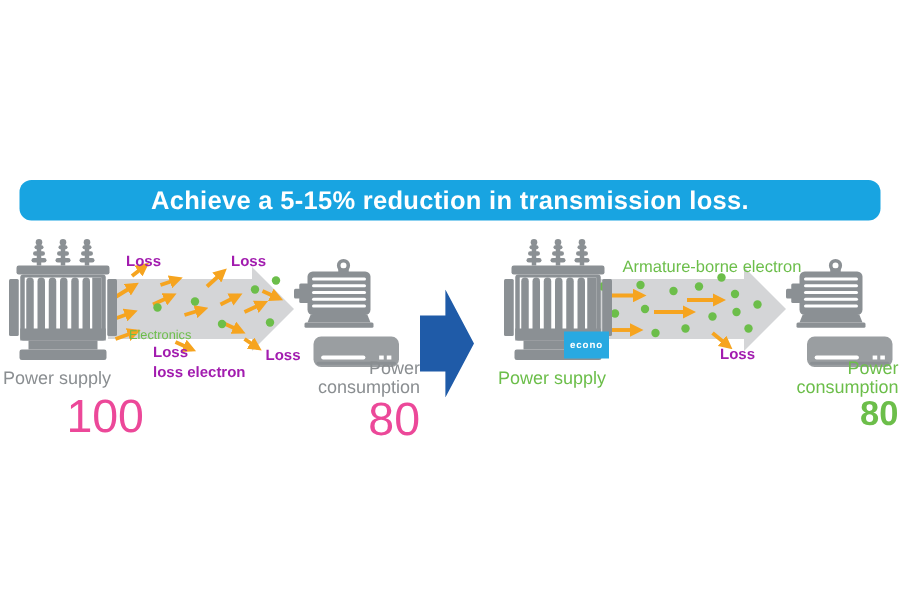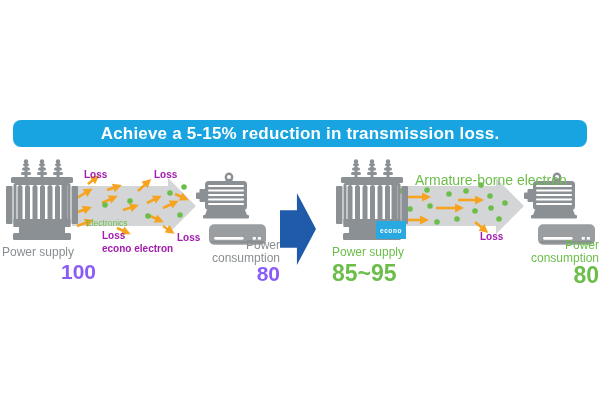--- a/index.html
+++ b/index.html
@@ -7,21 +7,21 @@
          font-family:"Liberation Sans",sans-serif;overflow:hidden;}
   .abs{position:absolute;}
   .banner{position:absolute;left:13px;top:120px;width:574px;height:27px;
           background:#18A4E1;border-radius:8px;color:#fff;font-weight:bold;
           font-size:17px;display:flex;align-items:center;justify-content:center;
           letter-spacing:.2px;}
   .loss{position:absolute;color:#a21caf;font-weight:bold;font-size:10px;line-height:13px;white-space:nowrap;}
   .green-tiny{position:absolute;color:#6CBE4A;font-size:8.5px;white-space:nowrap;}
   .label-gray{position:absolute;color:#8A8E91;font-size:12px;line-height:12.5px;}
   .label-green{position:absolute;color:#6CBE4A;font-size:12px;line-height:12.5px;}
-  .value-gray{position:absolute;color:#8b5cf6;font-size:21px;font-weight:bold;}
+  .value-gray{position:absolute;color:#ec4899;font-size:31px;font-weight:normal;}
   .value-green{position:absolute;color:#6CBE4A;font-size:23px;font-weight:bold;}
   .center{text-align:right;}
   .econo{position:absolute;left:376px;top:221px;width:30px;height:18px;background:#29A9E1;
          color:#fff;font-size:6.5px;font-weight:bold;display:flex;align-items:center;
          justify-content:center;letter-spacing:.6px;}
   .big-arrow{position:absolute;left:280px;top:193px;width:36px;height:72px;background:#1F5BA8;
          clip-path:polygon(0 24%,47% 24%,47% 0,100% 50%,47% 100%,47% 76%,0 76%);}
   svg.abs{overflow:visible;}
 </style>
 </head>
@@ -128,21 +128,21 @@
     <rect x="5" y="12.5" width="29" height="2.6" rx="1.3" fill="#ffffff"></rect>
     <rect x="43" y="12.5" width="3" height="2.6" fill="#ffffff"></rect>
     <rect x="48" y="12.5" width="3" height="2.6" fill="#ffffff"></rect>
   </svg>
 
   <span class="loss" style="left:84px;top:168px">Loss</span>
   <span class="loss" style="left:154px;top:168px">Loss</span>
   <span class="green-tiny" style="left:86px;top:218px">Electronics</span>
   <div class="loss" style="left:102px;top:229px">
     <div>Loss</div>
-    <div>econo electron</div>
+    <div>loss electron</div>
   </div>
   <span class="loss" style="left:177px;top:231px">Loss</span>
 
   <div class="label-gray" style="left:2px;top:246px;width:94px">Power supply</div>
   <div class="value-gray center" style="left:2px;top:260px;width:94px">100</div>
   <div class="label-gray center" style="left:196px;top:239px;width:84px">Power consumption</div>
   <div class="value-gray center" style="left:196px;top:262px;width:84px">80</div>
 
   <div class="big-arrow"></div>
 
@@ -239,21 +239,20 @@
   </svg>
 
   <svg class="abs" style="left:538px;top:224px" width="57" height="23" viewBox="0 0 56 22">
     <rect x="0" y="0" width="56" height="20" rx="5" fill="#9A9EA1"></rect>
     <rect x="2" y="16.5" width="52" height="2" rx="1" fill="#8B9094"></rect>
     <rect x="5" y="12.5" width="29" height="2.6" rx="1.3" fill="#ffffff"></rect>
     <rect x="43" y="12.5" width="3" height="2.6" fill="#ffffff"></rect>
     <rect x="48" y="12.5" width="3" height="2.6" fill="#ffffff"></rect>
   </svg>
 
-  <span class="green-tiny" style="left:415px;top:172px;font-size:14px">Armature-borne electron</span>
+  <span class="green-tiny" style="left:415px;top:172px;font-size:11px">Armature-borne electron</span>
   <span class="loss" style="left:480px;top:230px">Loss</span>
 
   <div class="label-green" style="left:332px;top:246px;width:94px">Power supply</div>
-  <div class="value-green" style="left:332px;top:260px;width:94px">85~95</div>
   <div class="label-green center" style="left:515px;top:239px;width:84px">Power consumption</div>
   <div class="value-green center" style="left:515px;top:262px;width:84px">80</div>
 
 </div>
 
 </body></html>

